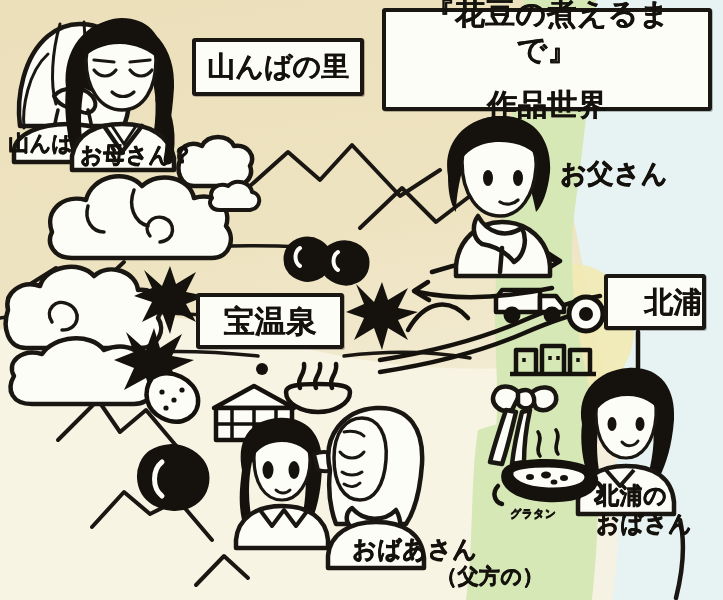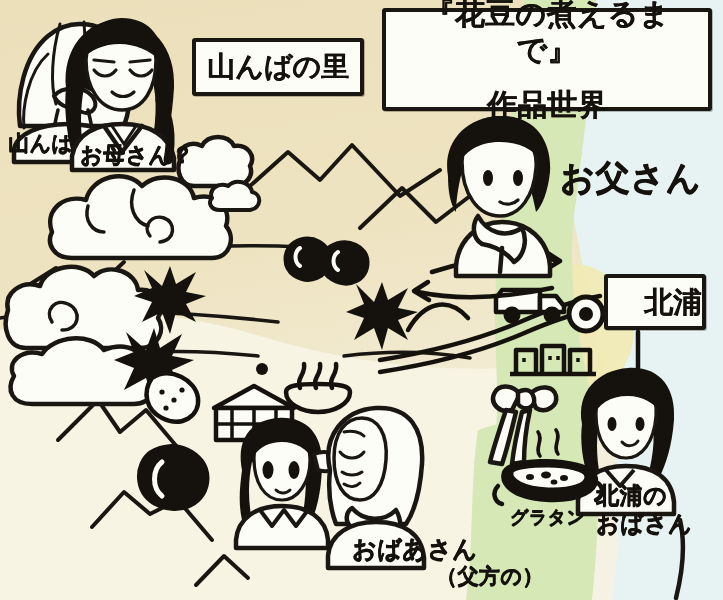--- a/index.html
+++ b/index.html
@@ -46,25 +46,25 @@
   .boxlabel span{ display:block; text-shadow:0.5px 0 0 #15120e; }
   #title-box{ left:382px; top:8px; width:330px; height:103px; padding:4px 8px; }
   #title-box .l1{ font-size:30px; letter-spacing:0.01em; }
   #title-box .l2{ font-size:30px; margin-top:20px; }
   #yamanba-box{ left:192px; top:38px; width:172px; height:58px; font-size:28px; }
   #onsen-box{ left:196px; top:293px; width:148px; height:56px; font-size:31px; }
   #kitaura-box{ left:604px; top:274px; width:102px; height:56px; font-size:29px;align-items:flex-end; }
   .hand{ font-family:"DejaVu Sans","Liberation Sans",sans-serif; }
   #lbl-yamanba{ left:8px; top:132px; font-size:21px; }
   #lbl-mother { left:80px; top:143px; font-size:22px; }
-  #lbl-father { left:560px; top:160px; font-size:34px; }
+  #lbl-father { left:560px; top:160px; font-size:26px; }
   #lbl-sayo   { left:246px; top:538px; font-size:30px; }
   #lbl-granny { left:352px; top:537px; font-size:24px; }
   #lbl-granny2{ left:436px; top:565px; font-size:21px; }
-  #lbl-gratin { left:510px; top:508px; font-size:18px; }
+  #lbl-gratin { left:510px; top:508px; font-size:11px; }
   #lbl-oba1   { left:596px; top:483px; font-size:23px; }
   #lbl-oba2   { left:596px; top:511px; font-size:23px; }
   #sig-date   { left:44px; top:538px; font-size:20px; letter-spacing:0.06em; }
   #sig-studio { left:32px; top:561px; font-size:23px; letter-spacing:0.04em; }
 </style>
 </head>
 <body>
 
 <div id="canvas">
 
@@ -343,20 +343,23 @@
 
   <div class="boxlabel" id="title-box">
     <span class="l1">『花豆の煮えるまで』</span>
     <span class="l2">作品世界</span>
   </div>
 
   <div class="boxlabel" id="yamanba-box">
     <span>山んばの里</span>
   </div>
 
+  <div class="boxlabel" id="onsen-box">
+    <span>宝温泉</span>
+  </div>
 
   <div class="boxlabel" id="kitaura-box">
     <span>北浦</span>
   </div>
 
   <div class="txt hand" id="lbl-yamanba">山んば</div>
   <div class="txt hand" id="lbl-mother">お母さん？</div>
   <div class="txt hand" id="lbl-father">お父さん</div>
   <div class="txt hand" id="lbl-granny2">（父方の）</div>
   <div class="txt hand" id="lbl-granny">おばあさん</div>

